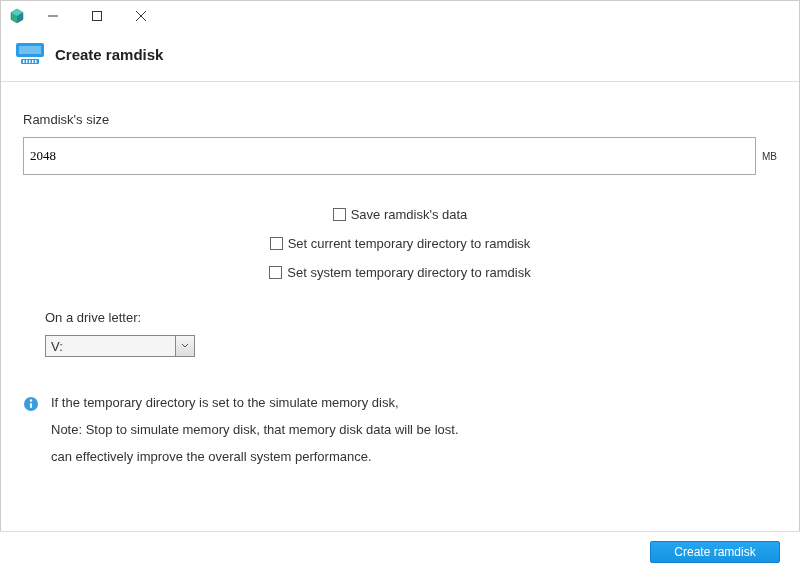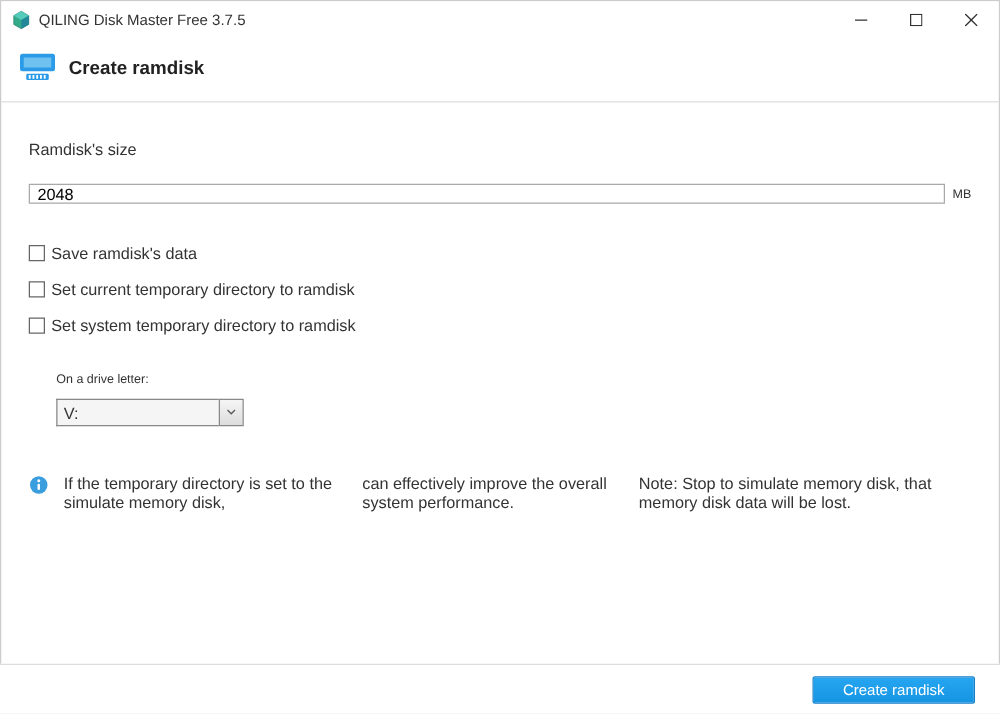--- a/index.html
+++ b/index.html
@@ -60,62 +60,63 @@
     font-weight: bold;
     color: #222;
   }
   
   .content {
     padding: 30px 22px 10px 22px;
   }
   .section-label {
     font-size: 13px;
     color: #333;
-    margin-bottom: 20px;
+    margin-bottom: 10px;
   }
   .size-row {
     display: flex;
     align-items: center;
     gap: 6px;
     margin-bottom: 32px;
   }
   .size-input {
     flex: 1;
-    height: 16px;
+    height: 38px;
     border: 1px solid #a9a9a9;
     padding: 0 6px;
     font-size: 13px;
-    font-family: Liberation Sans, sans-serif;
+    font-family: Liberation Serif, serif;
     outline: none;
   }
   .unit-label {
     font-size: 10px;
     color: #333;
   }
   .checkbox-row {
     display: flex;
     align-items: center;
     margin-bottom: 14px;
+    justify-content: center;
   }
   .checkbox {
     width: 13px; height: 13px;
     border: 1px solid #666;
     margin-right: 5px;
     background: #fff;
     cursor: pointer;
   }
   .checkbox-label {
     font-size: 13px;
     color: #333;
   }
   .indent {
     margin-left: 22px;
   }
   .drive-label {
-    font-size: 10px;
+    font-size: 13px;
     color: #333;
     margin-bottom: 10px;
     margin-top: 30px;
   }
   .select-wrap {
     display: flex;
     align-items: center;
     margin-bottom: 38px;
   }
   .drive-select-box {
@@ -148,20 +149,21 @@
     gap: 12px;
     margin-left: 0;
   }
   .info-icon {
     width: 16px; height: 16px;
     margin-top: 1px;
     flex-shrink: 0;
   }
   .info-lines {
     display: flex;
+    flex-direction: column;
     gap: 12px;
   }
   .info-line {
     font-size: 13px;
     color: #333;
   }
   
   .footer {
     position: absolute;
     bottom: 0;
@@ -200,21 +202,20 @@
 <body>
 
 <div class="titlebar">
   <span class="app-icon">
     <svg width="16" height="16" viewBox="0 0 16 16">
       <polygon points="8,1 14,4.5 14,11.5 8,15 2,11.5 2,4.5" fill="#3a8" stroke="#276" stroke-width="0.5"></polygon>
       <polygon points="8,1 14,4.5 8,8 2,4.5" fill="#5cb"></polygon>
       <polygon points="8,8 14,4.5 14,11.5 8,15" fill="#289"></polygon>
     </svg>
   </span>
-  <span class="title-text">QILING Disk Master Free 3.7.5</span>
   <div class="win-controls">
     <div class="win-btn">
       <svg width="10" height="10" viewBox="0 0 10 10">
           <line x1="0" y1="5" x2="10" y2="5" stroke-width="1"></line>
         </svg>
     </div>
     <div class="win-btn">
       <svg width="10" height="10" viewBox="0 0 10 10">
           <rect x="0.5" y="0.5" width="9" height="9" fill="none" stroke-width="1"></rect>
         </svg>
@@ -284,22 +285,22 @@
   <div class="info-block">
     <span class="info-icon">
       <svg width="16" height="16" viewBox="0 0 16 16">
         <circle cx="8" cy="8" r="7" fill="#3a9dde"></circle>
         <circle cx="8" cy="4.5" r="1.2" fill="#fff"></circle>
         <rect x="7" y="7" width="2" height="5" rx="1" fill="#fff"></rect>
       </svg>
     </span>
     <div class="info-lines">
       <div class="info-line">If the temporary directory is set to the simulate memory disk,</div>
+      <div class="info-line">Note: Stop to simulate memory disk, that memory disk data will be lost.</div>
       <div class="info-line">can effectively improve the overall system performance.</div>
-      <div class="info-line">Note: Stop to simulate memory disk, that memory disk data will be lost.</div>
     </div>
   </div>
 
 </div>
 
 <div class="footer">
   <div class="btn btn-primary">Create ramdisk</div>
 </div>
 
 </body></html>

